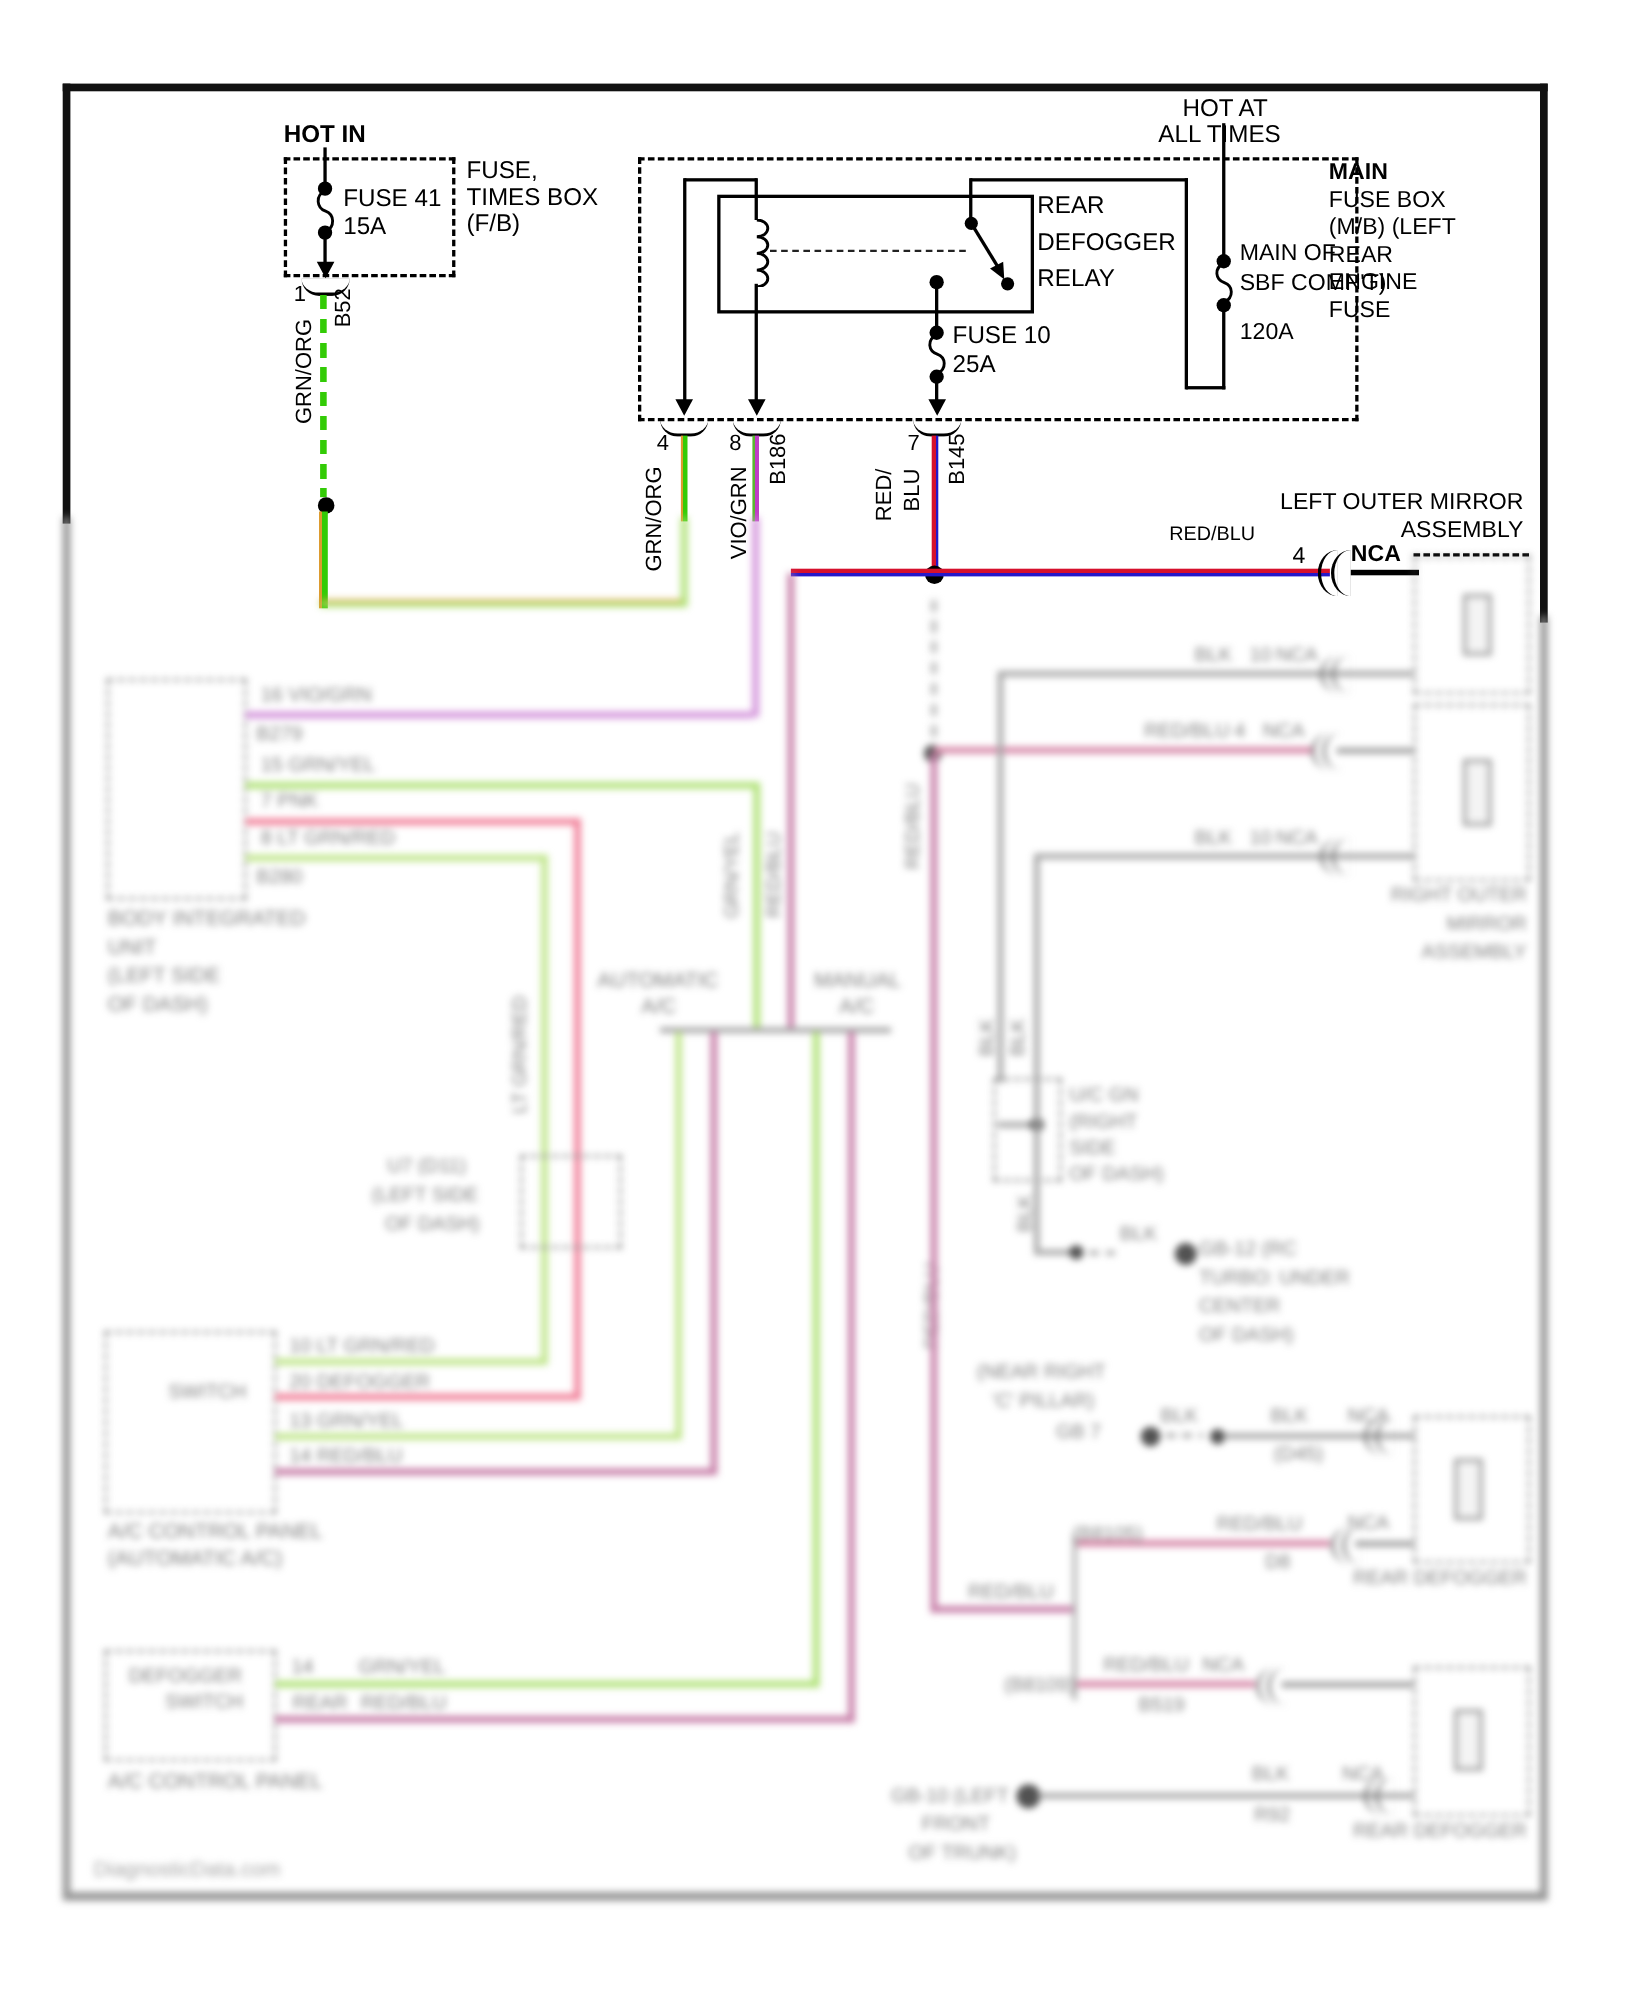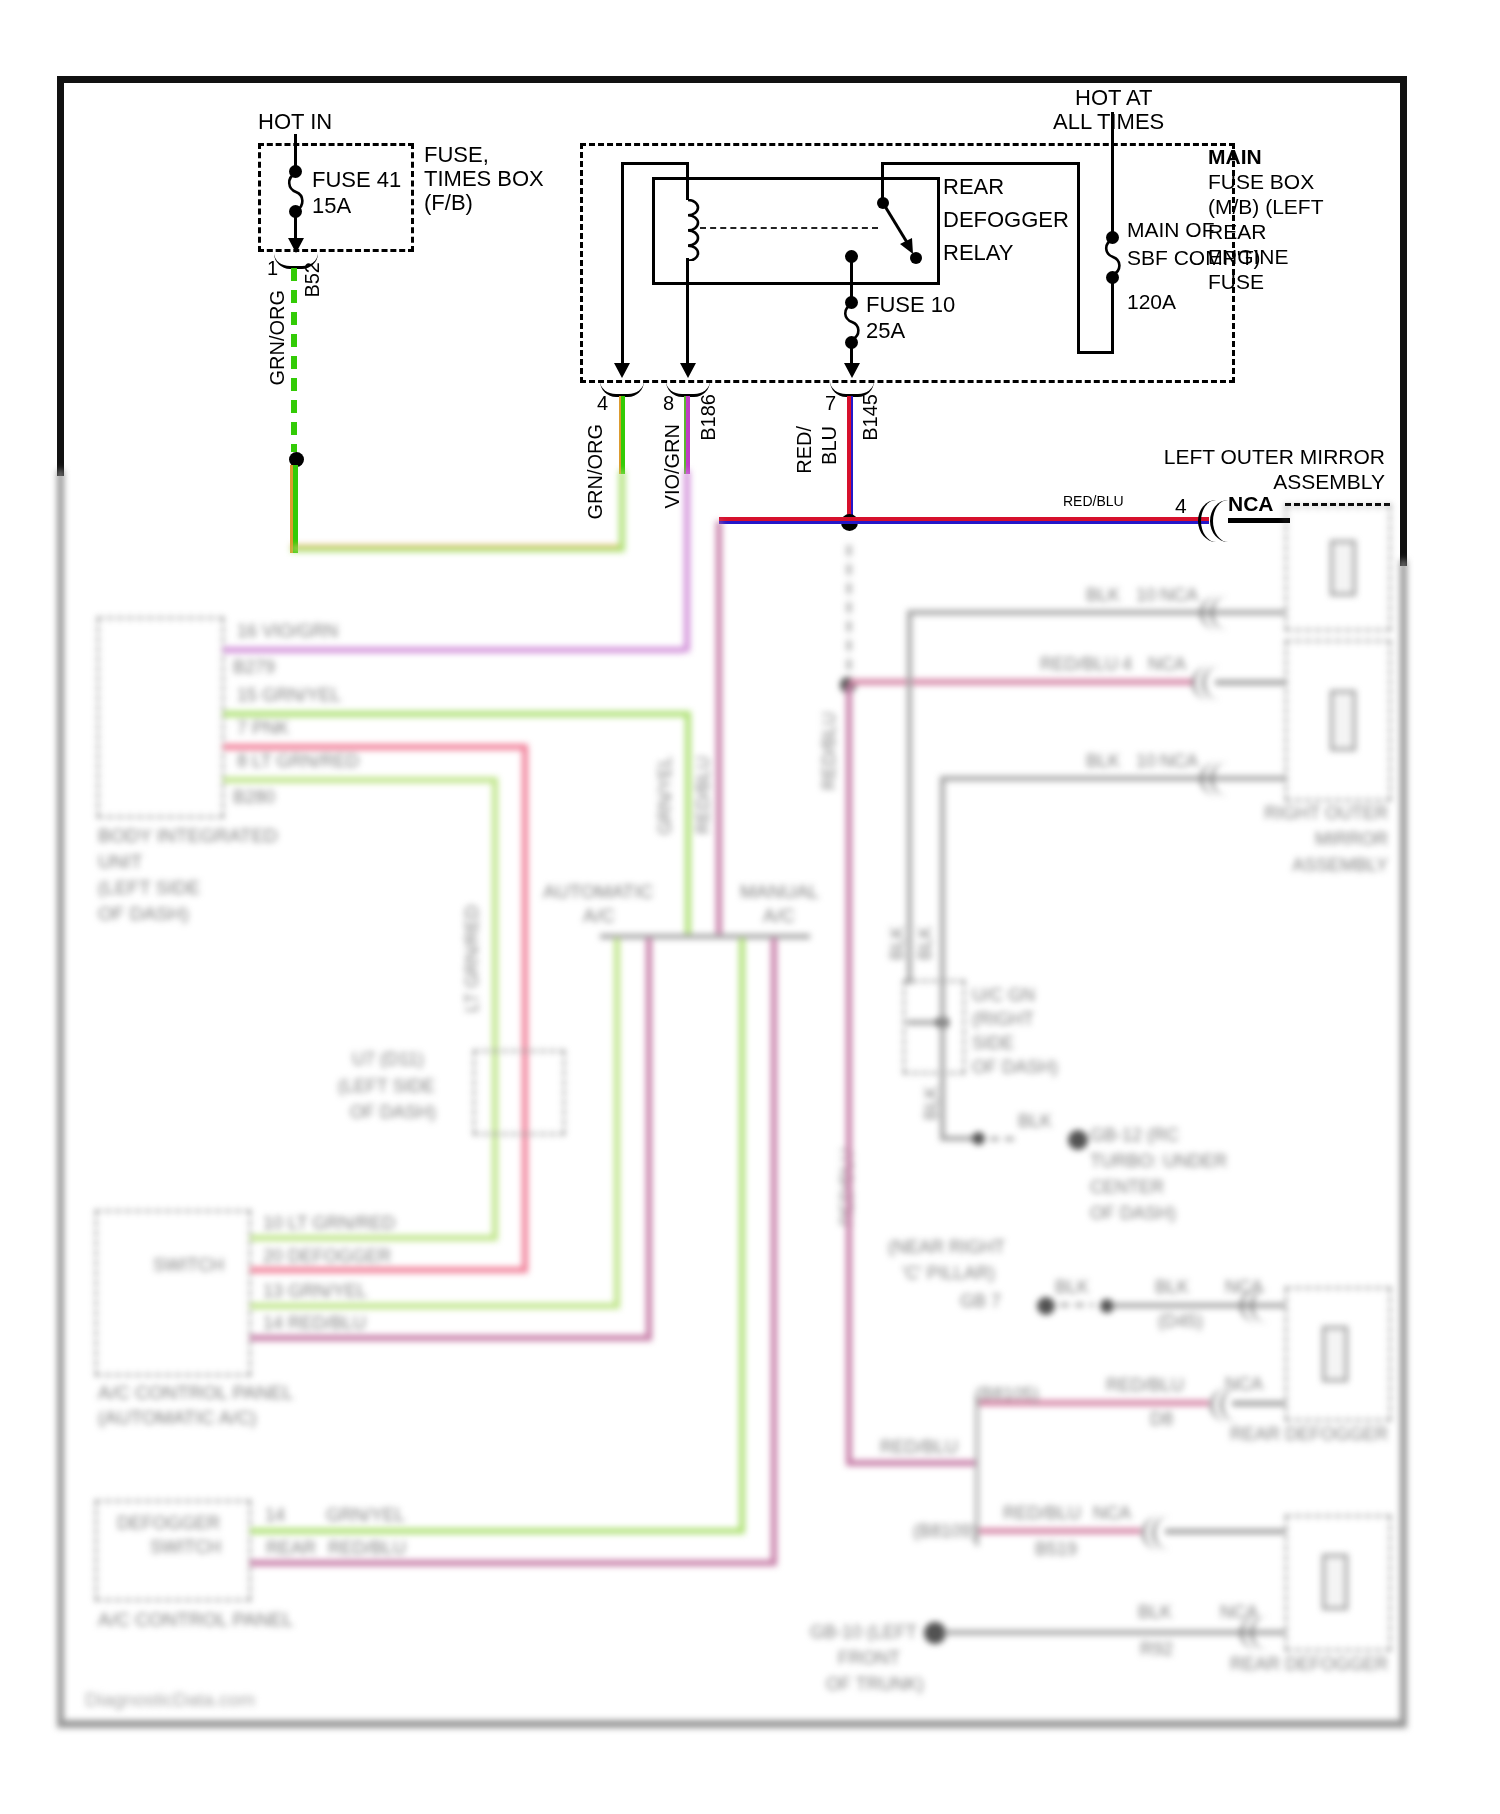--- a/index.html
+++ b/index.html
@@ -26,21 +26,21 @@
 <body>
 
 <div id="stage">
 
   <div class="a" style="left:0;top:0;width:1500px;height:1814px;">
 
     <div class="a" style="left:57px;top:76px;width:1350px;height:7px;background:#111;"></div>
     <div class="a" style="left:57px;top:76px;width:7px;height:400px;background:#111;"></div>
     <div class="a" style="left:1400px;top:76px;width:7px;height:490px;background:#111;"></div>
 
-    <div class="t" style="left:258px;top:110px;">HOT IN</div>
+    <div class="t" style="left:258px;top:110px;font-weight:bold;">HOT IN</div>
     <div class="boxd" style="left:258px;top:143px;width:150px;height:103px;"></div>
     <div class="a" style="left:294px;top:134px;width:3px;height:36px;background:#000;"></div>
     <div class="dot" style="left:289px;top:165px;width:13px;height:13px;"></div>
     <svg class="a" style="left:283px;top:170px;" width="28" height="44" viewBox="0 0 28 44">
         <path d="M13,3 C3,8 5,19 13,22 C21,25 22,36 13,41" fill="none" stroke="#000" stroke-width="2.6"></path>
       </svg>
     <div class="dot" style="left:289px;top:205px;width:13px;height:13px;"></div>
     <div class="a" style="left:294px;top:216px;width:3px;height:24px;background:#000;"></div>
     <div class="ar" style="left:288px;top:238px;"></div>
     <div class="cup" style="left:274px;top:253px;"></div>
@@ -124,21 +124,21 @@
     <div class="t v" style="left:584px;top:424px;font-size:20px;">GRN/ORG</div>
     <div class="t v" style="left:661px;top:424px;font-size:20px;">VIO/GRN</div>
     <div class="t v" style="left:793px;top:426px;font-size:20px;">RED/</div>
     <div class="t v" style="left:818px;top:426px;font-size:20px;">BLU</div>
     <div class="a" style="left:619px;top:396px;width:6px;height:78px;background:linear-gradient(90deg,#dc9b2f 0 2px,#33cb06 2px 100%);"></div>
     <div class="a" style="left:684px;top:396px;width:6px;height:78px;background:linear-gradient(90deg,#59b82e 0 2px,#bf3ec5 2px 100%);"></div>
     <div class="a" style="left:847px;top:396px;width:6px;height:124px;background:linear-gradient(90deg,#d6102c 0 4px,#2517c9 4px 100%);"></div>
 
     <div class="dot" style="left:841px;top:514px;width:17px;height:17px;"></div>
     <div class="a" style="left:719px;top:517px;width:490px;height:7px;background:linear-gradient(180deg,#d6102c 0 4px,#2517c9 4px 100%);"></div>
-    <div class="t" style="left:1063px;top:494px;font-size:14px;">RED/BLU</div>
+    <div class="t" style="left:1063px;top:476px;font-size:18px;">RED/BLU</div>
     <div class="t" style="left:1175px;top:494px;font-size:21px;">4</div>
     <div class="t" style="left:1228px;top:492px;font-size:21px;font-weight:bold;">NCA</div>
     <div class="a nca" style="left:1198px;top:500px;width:28px;height:42px;">
         <i style="left:0;"></i>
         <i style="left:12px;"></i>
       </div>
     <div class="a" style="left:1228px;top:518px;width:62px;height:5px;background:#000;"></div>
     <div class="t" style="left:1120px;top:445px;width:265px;text-align:right;font-size:21px;">LEFT OUTER MIRROR</div>
     <div class="t" style="left:1120px;top:470px;width:265px;text-align:right;font-size:21px;">ASSEMBLY</div>
     <div class="a" style="left:1285px;top:503px;width:105px;height:0;border-top:3px dashed #000;"></div>

